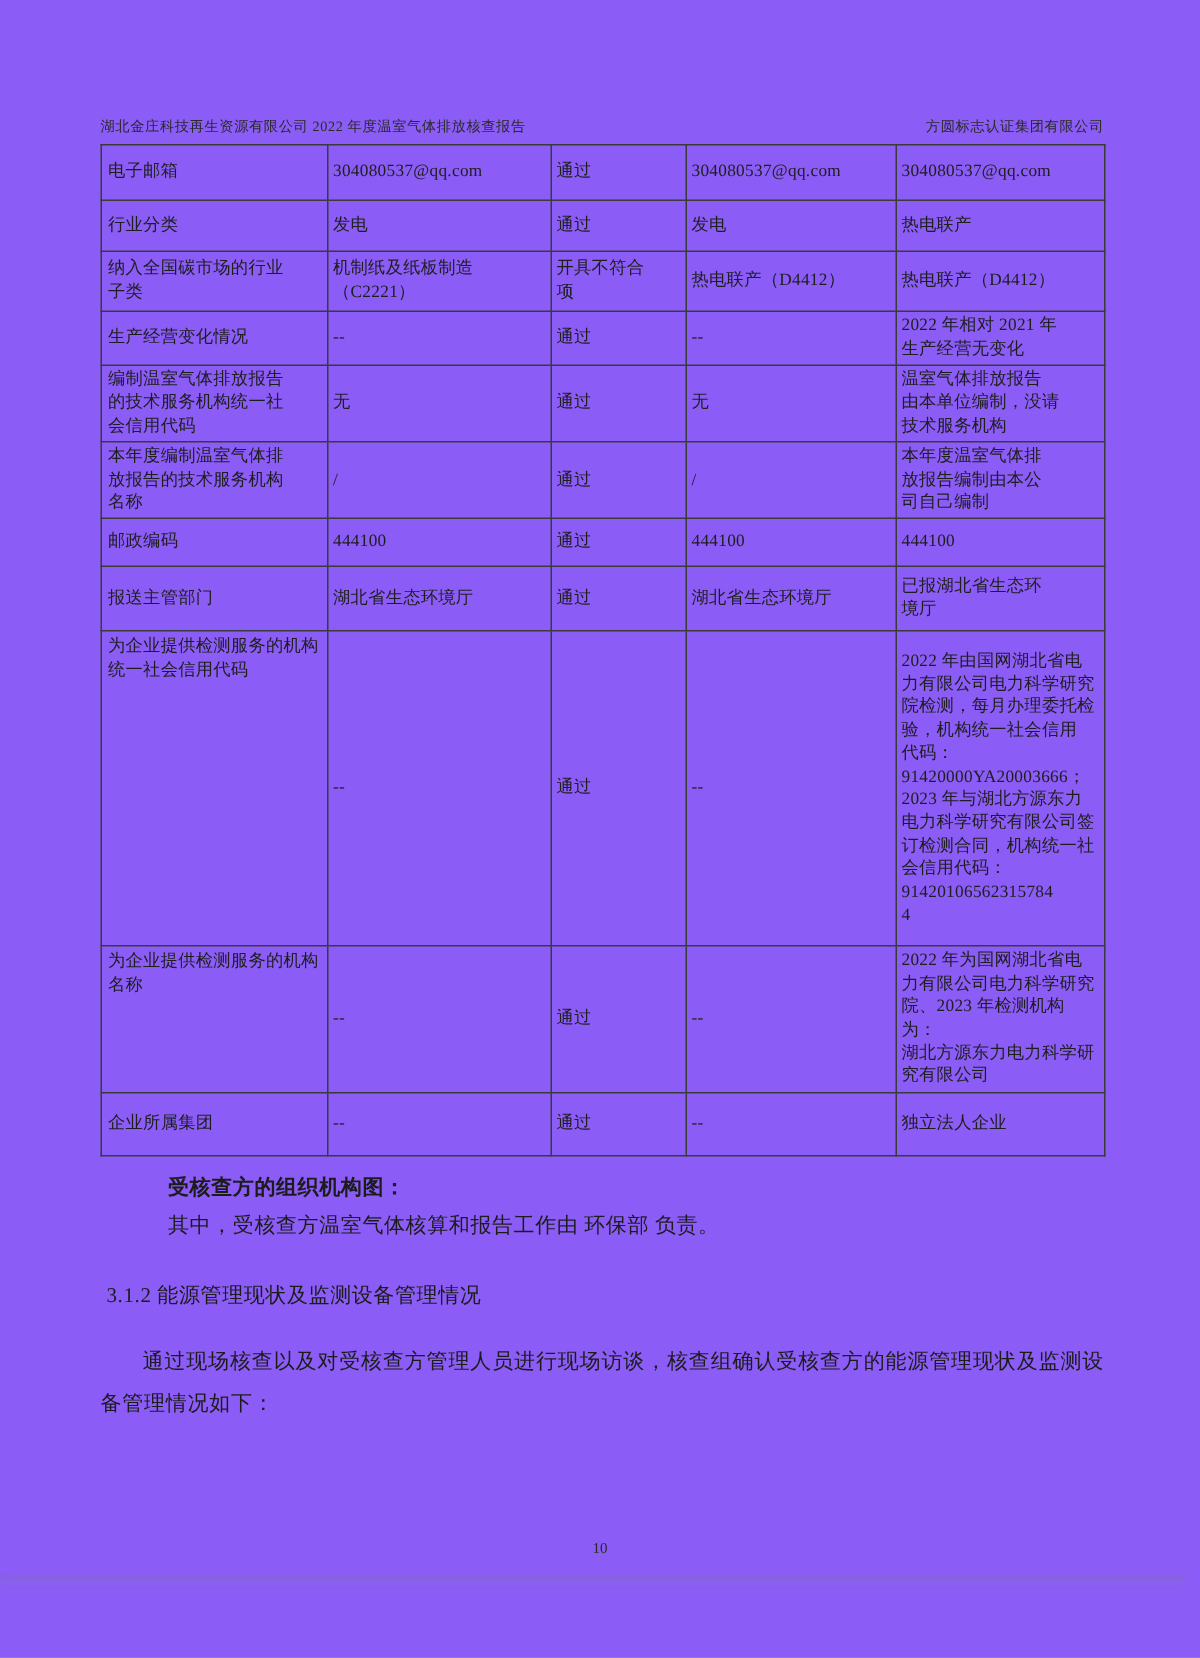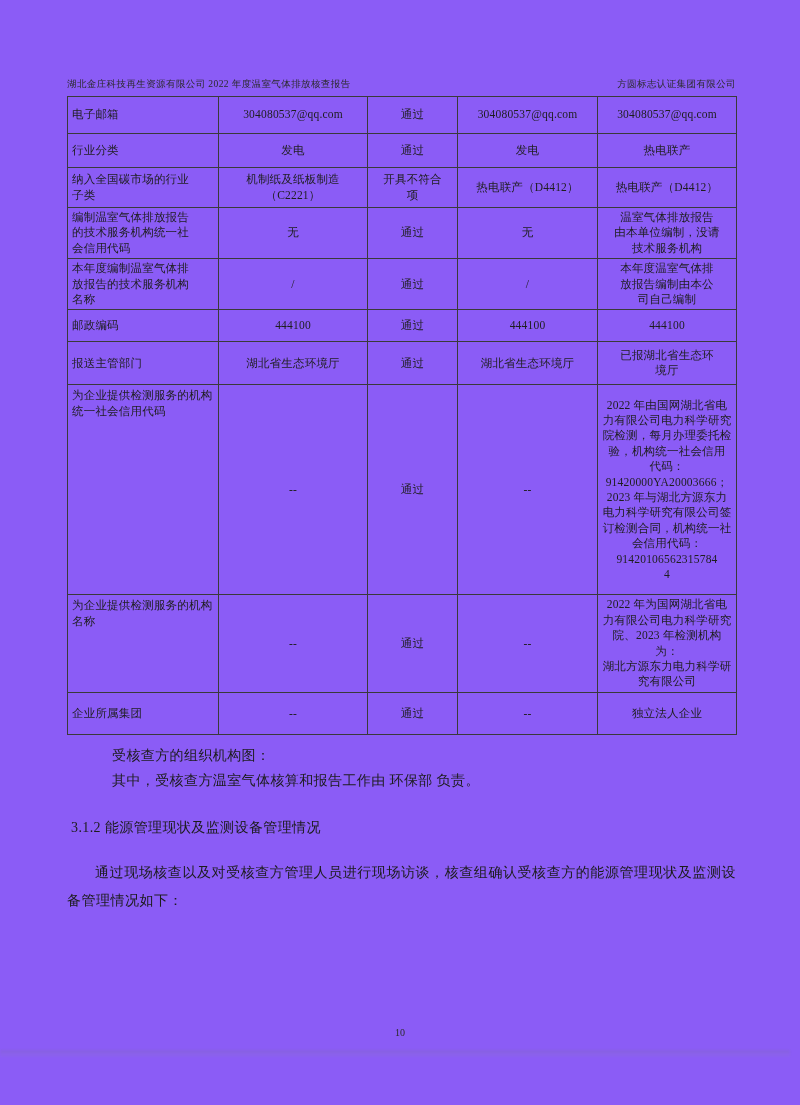--- a/index.html
+++ b/index.html
@@ -30,42 +30,41 @@
   }
   table.review-table {
     border-collapse: collapse;
     table-layout: fixed;
     width: 669px;
     font-size: 11.5px;
     color: #1e1e1e;
   }
   table.review-table td {
     border: 1px solid #3a3a3a;
-    text-align: center;
     vertical-align: middle;
     padding: 2px 3px;
     line-height: 1.34;
     white-space: pre-line;
     letter-spacing: 0.2px;
     overflow: hidden;
   }
   table.review-table td.label {
     text-align: left;
     padding-left: 4px;
     padding-right: 2px;
   }
   table.review-table tr.tall td.label {
     vertical-align: top;
     padding-top: 3px;
     margin-top: 41px;
   }
   .org-label {
     margin-top: 12px;
     margin-left: 45px;
-    font-weight: normal;
+    font-weight: bold;
     font-size: 14px;
     letter-spacing: 0.4px;
   }
   .org-note {
     margin-top: 7px;
     margin-left: 45px;
     font-size: 14px;
     letter-spacing: 0.4px;
   }
   .section-heading {
@@ -140,20 +139,28 @@
         <tr style="height:40px">
           <td class="label">纳入全国碳市场的行业
 子类</td>
           <td>机制纸及纸板制造
 （C2221）</td>
           <td>开具不符合
 项</td>
           <td>热电联产（D4412）</td>
           <td>热电联产（D4412）</td>
         </tr>
+        <tr style="height:36px">
+          <td class="label">生产经营变化情况</td>
+          <td>--</td>
+          <td>通过</td>
+          <td>--</td>
+          <td>2022 年相对 2021 年
+生产经营无变化</td>
+        </tr>
         <tr style="height:50px">
           <td class="label">编制温室气体排放报告
 的技术服务机构统一社
 会信用代码</td>
           <td>无</td>
           <td>通过</td>
           <td>无</td>
           <td>温室气体排放报告
 由本单位编制，没请
 技术服务机构</td>

